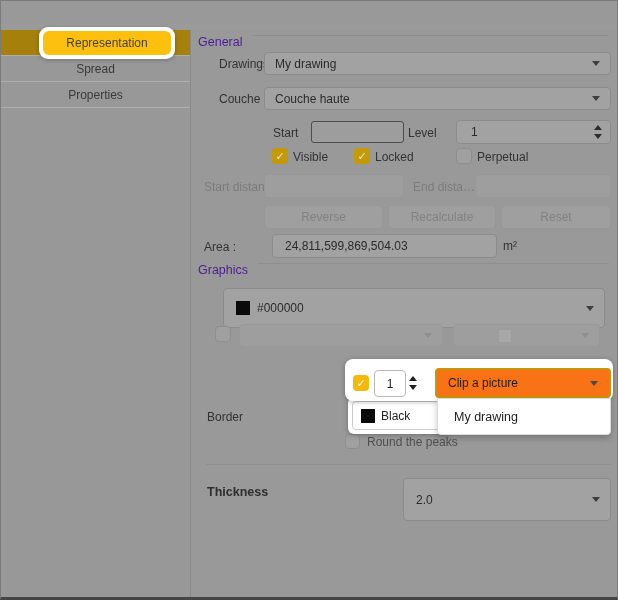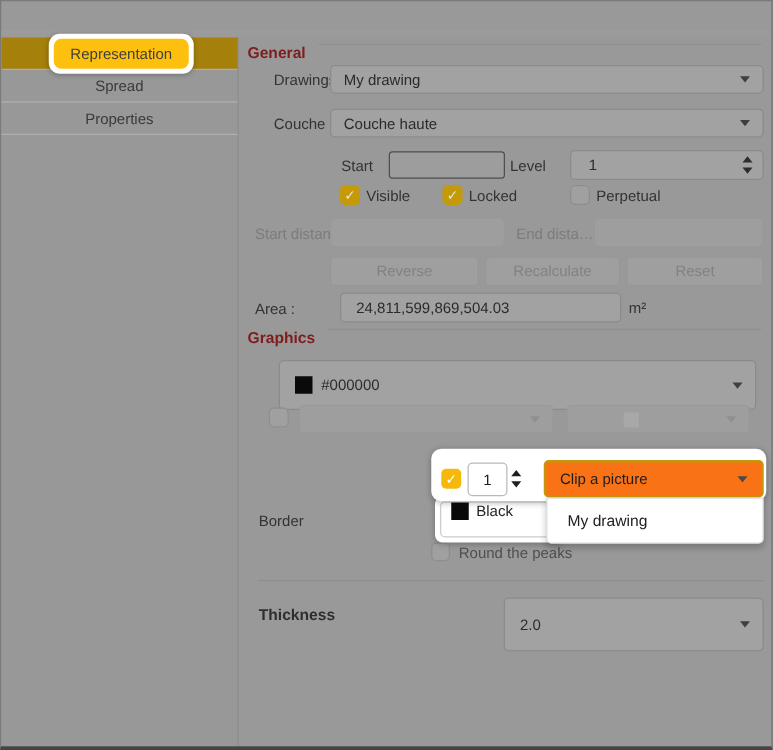--- a/index.html
+++ b/index.html
@@ -22,30 +22,30 @@
   .ic-min { width:13px; height:2px; background:#5a5a5a; }
   .ic-max { width:11px; height:11px; border:2px solid #3d3d3d; }
   .ic-close { font-size:14px; color:#3d3d3d; line-height:1; }
 
   
   .sidebar { position:absolute; top:29px; left:0; width:190px; bottom:0;
              background:#989898; border-right:1px solid #8a8a8a; }
   .tab { height:26px; display:flex; align-items:center; justify-content:center;
          border-bottom:1px solid #aeaeae; color:#3a3a3a; }
   .tab-gold { background:#a5800b; position:relative; }
-  .spotlight-tab { position:absolute; left:38px; top:-3px; width:116px; height:32px;
+  .spotlight-tab { position:absolute; left:38px; top:-3px; width:136px; height:32px;
                    background:#ffffff; border-radius:9px; padding:4px; z-index:6;
                    box-shadow:0 1px 4px rgba(0,0,0,.25); }
   .spotlight-tab-inner { width:100%; height:100%; background:#fec00f; border-radius:6px;
                    display:flex; align-items:center; justify-content:center; color:#3f3f3f; }
 
   
   .main { position:absolute; top:29px; left:190px; right:0; bottom:0; background:#999999; }
   .abs { position:absolute; }
-  .sec-head { display:flex; font-weight:bold; font-size:12.5px; color:#7f1d1d; }
+  .sec-head { display:flex; font-weight:normal; font-size:12.5px; color:#4c1d95; }
   .sec-head .rule { flex:1; height:1px; background:#8f8f8f; margin-left:10px; }
   .lbl { color:#333333; }
   .lbl-dis { color:#7c7c7c; }
 
   .field { background:#a2a2a2; border:1px solid #8b8b8b; border-radius:4px;
            display:flex; align-items:center; padding:0 10px; color:#2b2b2b; }
   .field .chev { margin-left:auto; }
   .chev { width:0; height:0; border-left:4px solid transparent; border-right:4px solid transparent;
           border-top:5px solid #3e3e3e; }
   .chev-dis { border-top-color:#8f8f8f; }
@@ -76,21 +76,21 @@
   .spin-box { border:1px solid #b9b9b9; border-radius:4px; background:#fff; color:#1e1e1e;
               display:flex; align-items:center; justify-content:center; }
   .combo-gold { background:#f97316; border:2px solid #c8940a; border-radius:4px; color:#1e1e1e;
                 display:flex; align-items:center; padding:0 11px; }
   .combo-gold .chev { margin-left:auto; border-top-color:#4a4a4a; }
   .popup { background:#ffffff; border:1px solid #dcdcdc; border-radius:0 0 4px 4px;
            box-shadow:0 3px 6px rgba(0,0,0,.22); z-index:30; }
   .popup-item { height:100%; display:flex; align-items:center; padding-left:16px;
                 color:#222; font-size:12.5px; }
   .combo-white { background:#fff; border:1px solid #cccccc; border-radius:4px; color:#222;
-                 display:flex; align-items:flex-start; padding:0 8px; gap:6px; }
+                 display:flex; align-items:center; padding:0 8px; gap:6px; }
 
   .divider { height:1px; background:#8f8f8f; }
   .bold { font-weight:bold; color:#2e2e2e; font-size:12.5px; }
 </style>
 </head>
 <body>
 
 <div class="window">
 
   <div class="titlebar">

